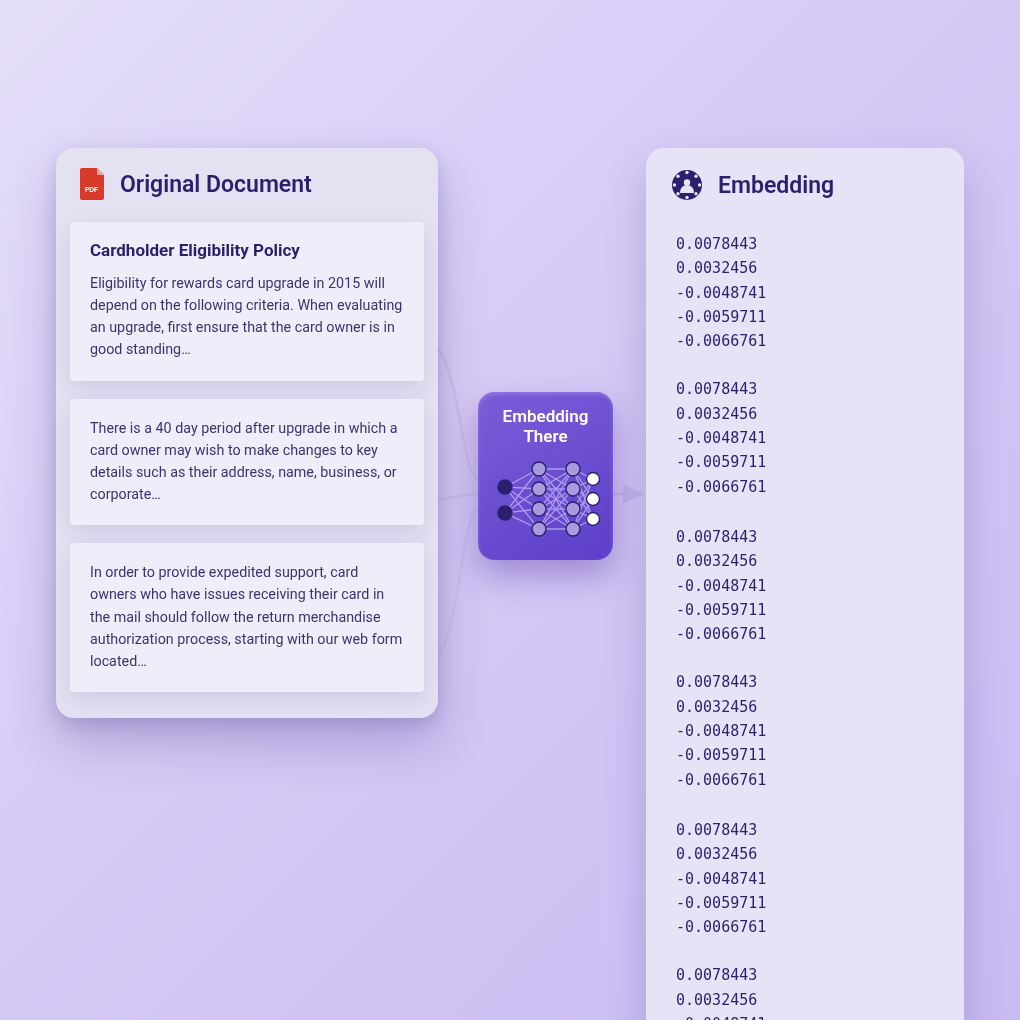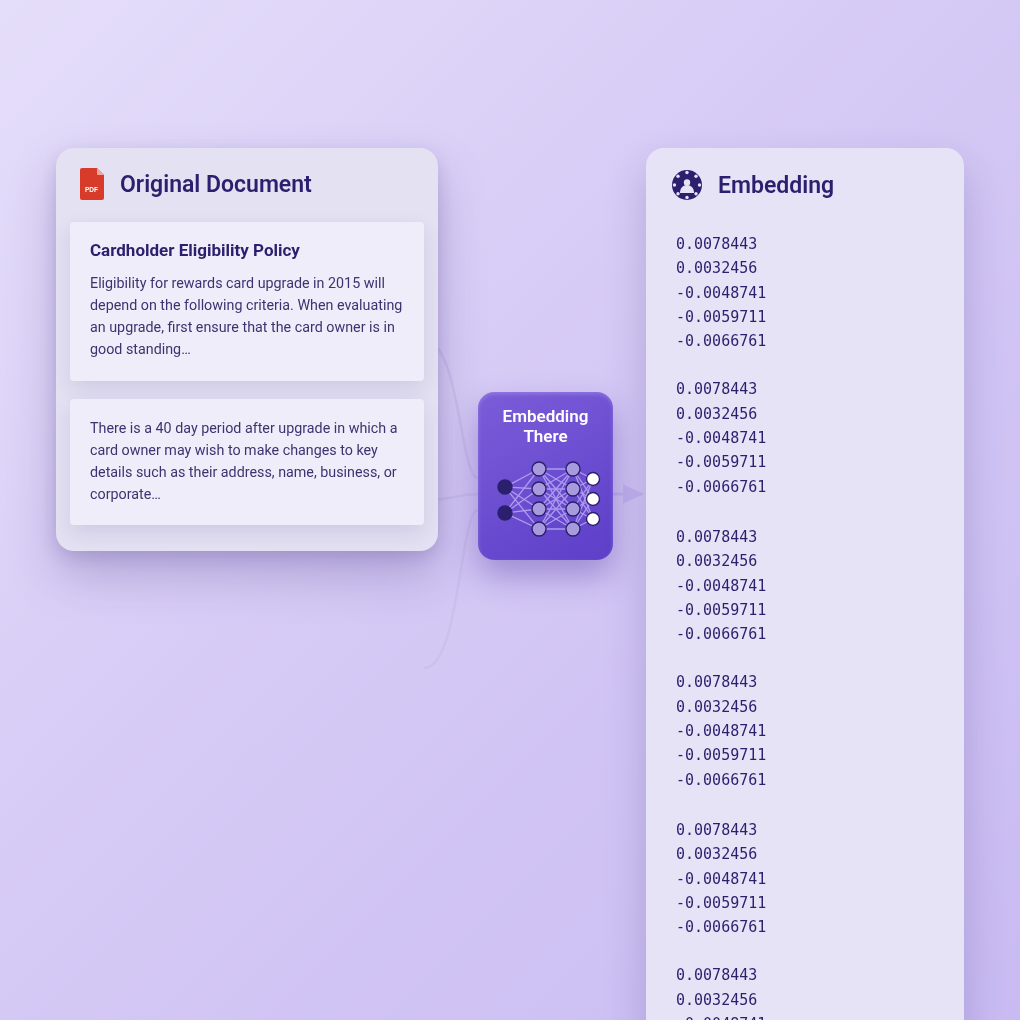--- a/index.html
+++ b/index.html
@@ -169,20 +169,23 @@
       </span>
       <div class="doc-title">Original Document</div>
     </div>
     <div class="doc-body">
       <div class="chunk">
         <div class="chunk-title">Cardholder Eligibility Policy</div>
         <div class="chunk-text">Eligibility for rewards card upgrade in 2015 will depend on the following criteria. When evaluating an upgrade, first ensure that the card owner is in good standing…</div>
       </div>
       <div class="chunk">
         <div class="chunk-text">There is a 40 day period after upgrade in which a card owner may wish to make changes to key details such as their address, name, business, or corporate…</div>
+      </div>
+      <div class="chunk">
+        <div class="chunk-text">In order to provide expedited support, card owners who have issues receiving their card in the mail should follow the return merchandise authorization process, starting with our web form located…</div>
       </div>
     </div>
   </div>
 
   <div class="model-box">
     <div class="model-label">
       <span>Embedding</span><br>
       <span>There</span>
     </div>
     <svg class="nn-svg" width="110" height="86" viewBox="0 0 110 86">

